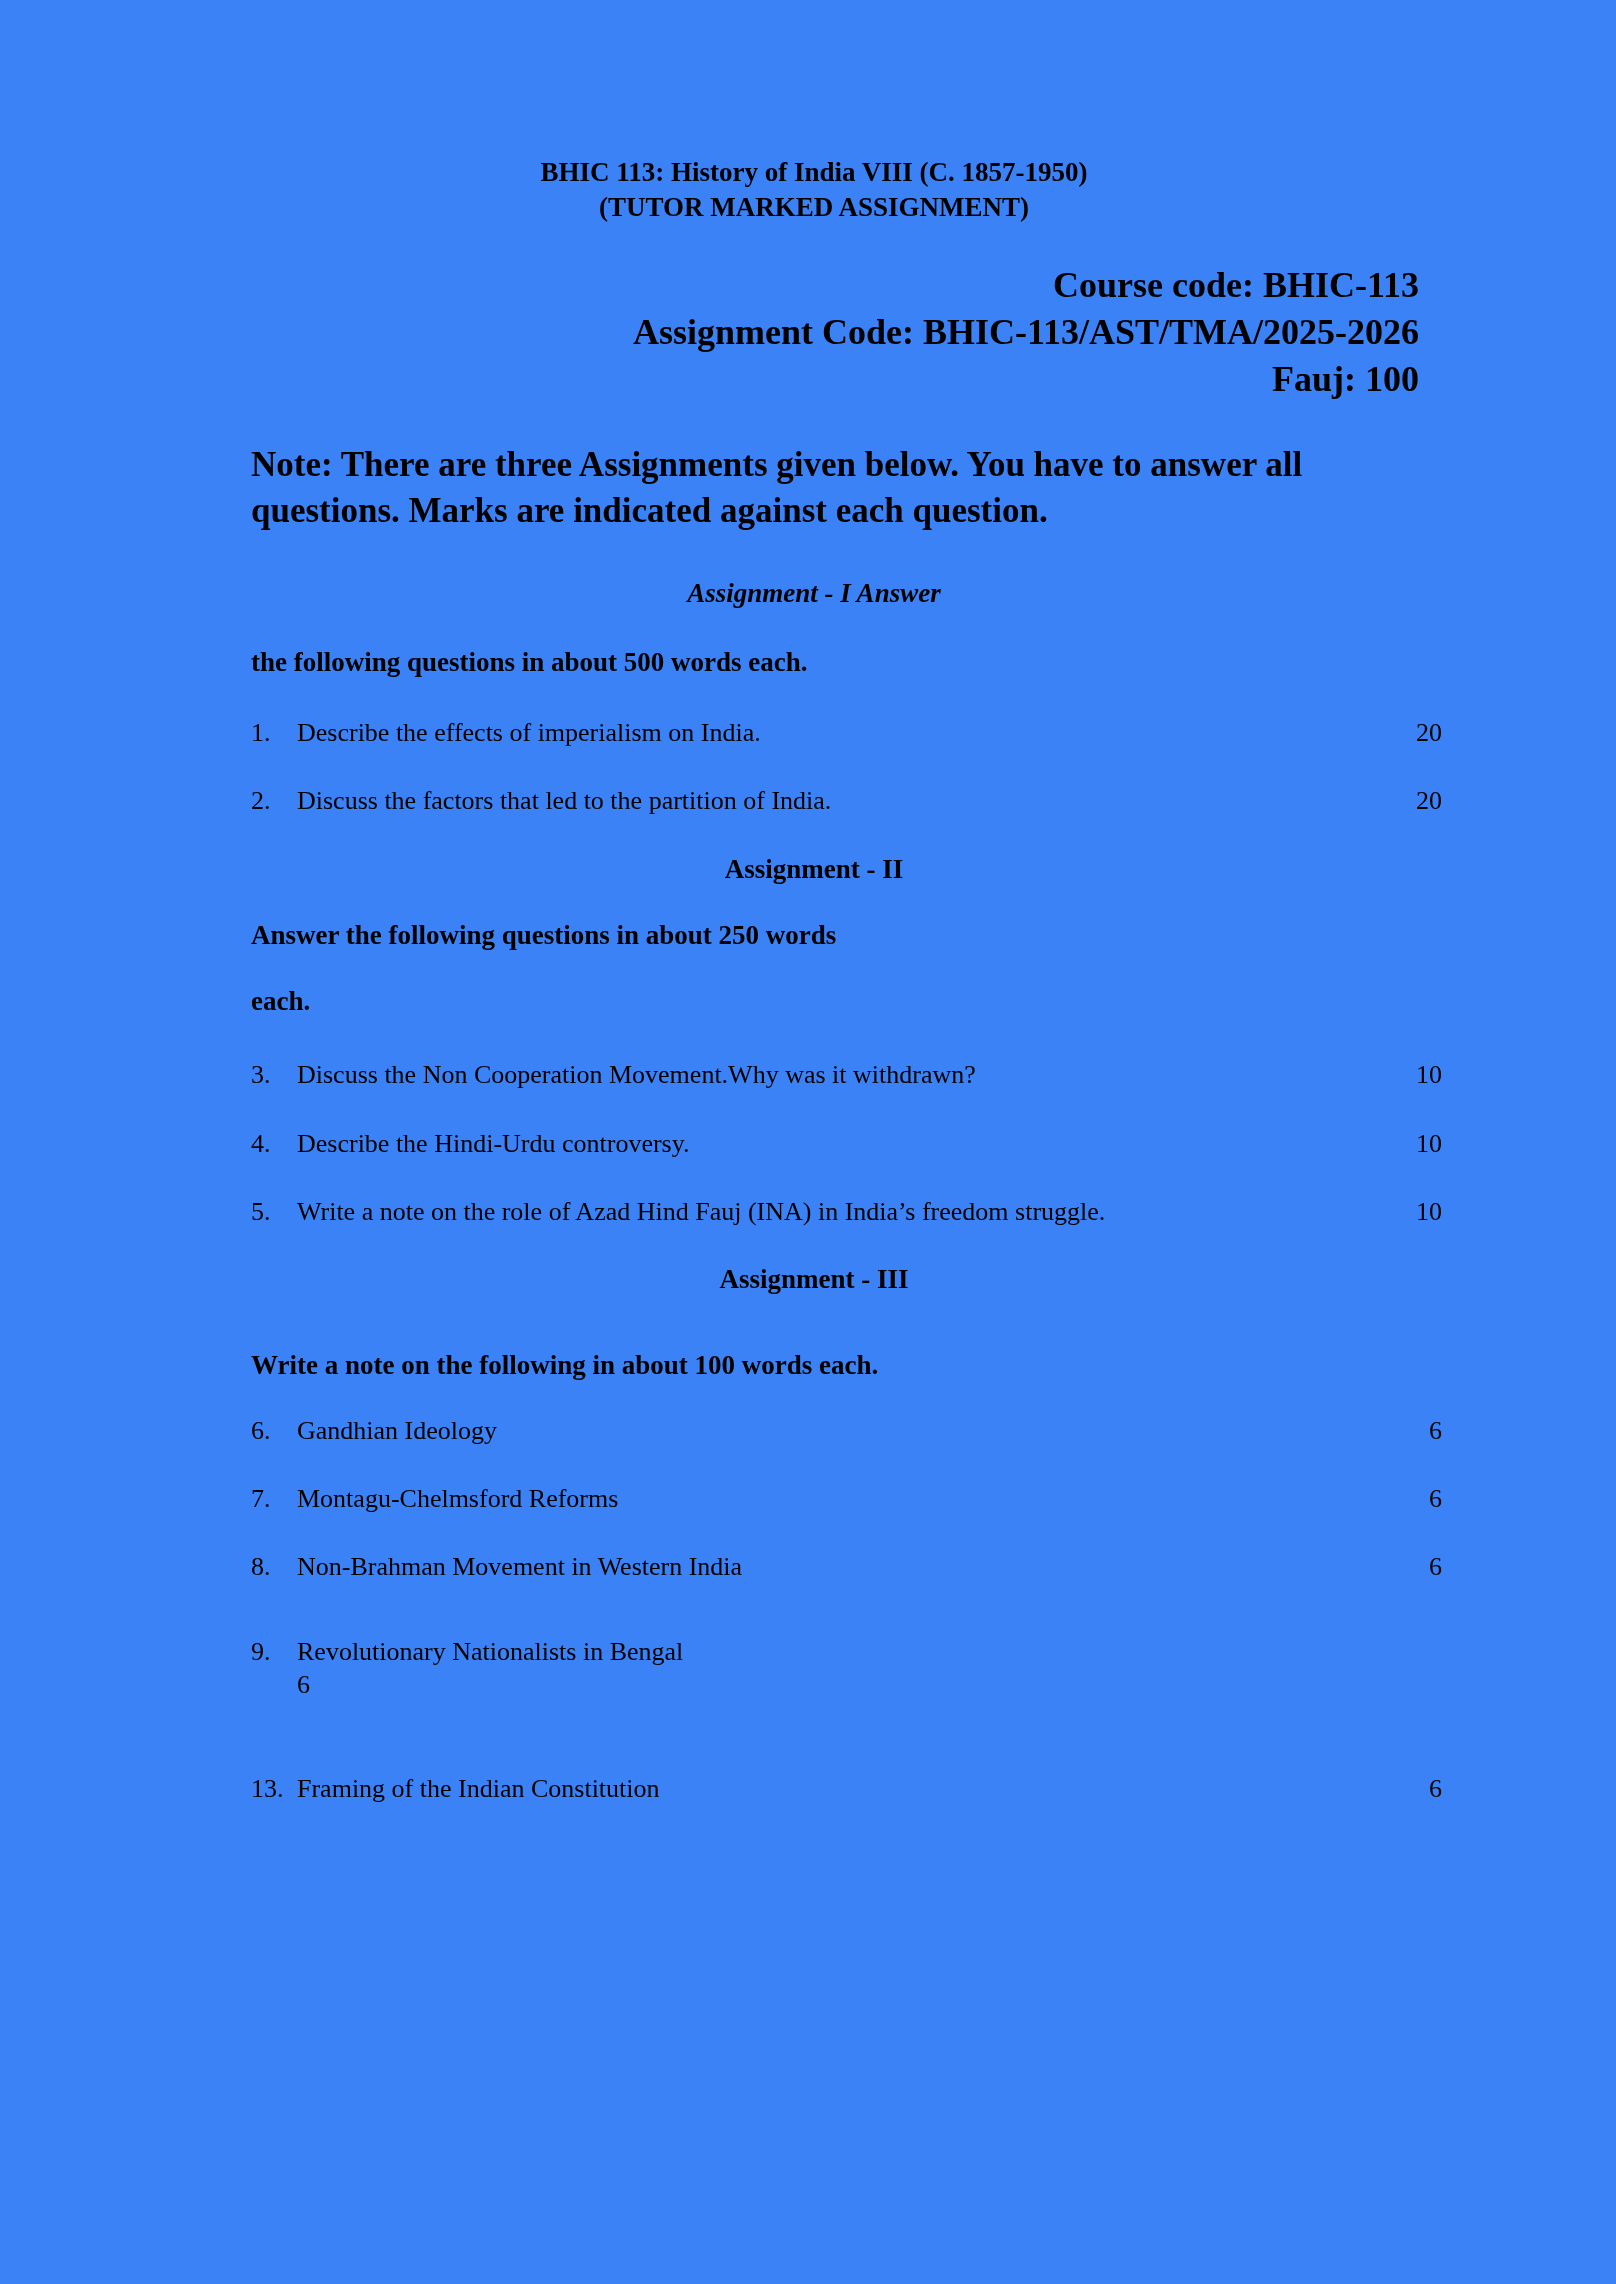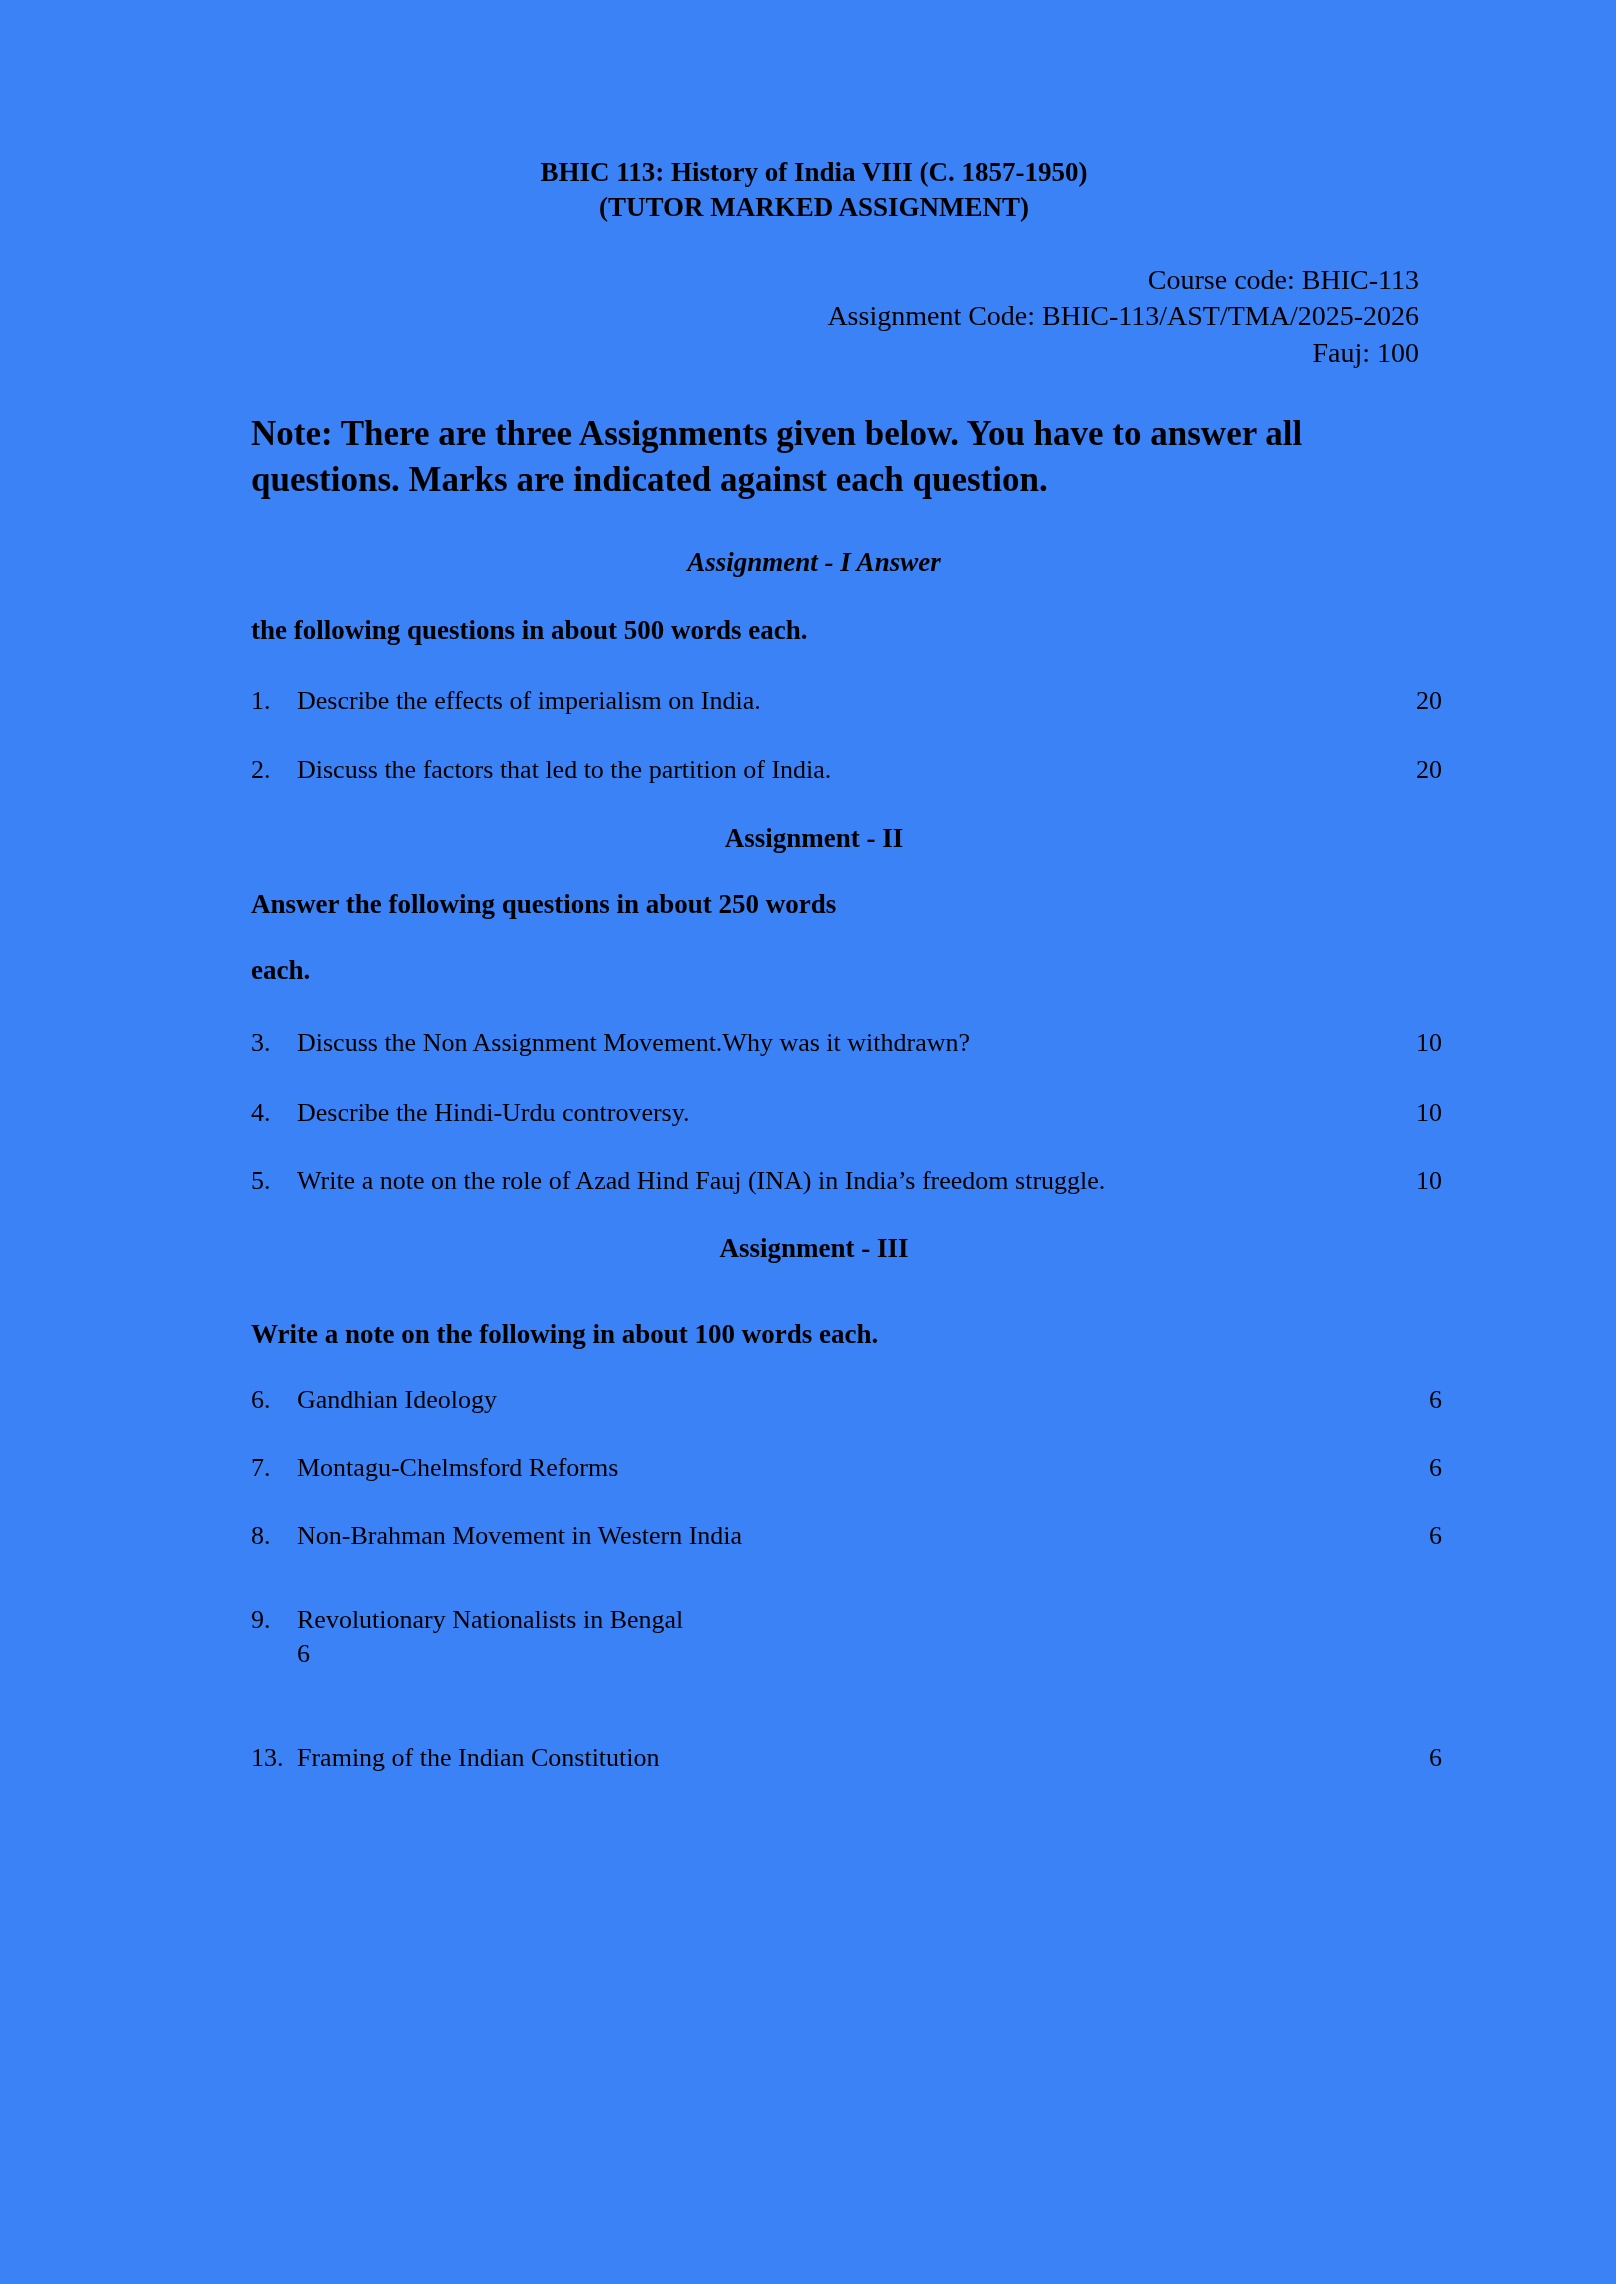--- a/index.html
+++ b/index.html
@@ -32,22 +32,22 @@
     text-align: center;
     font-weight: bold;
     font-size: 27px;
     line-height: 1.28;
     padding-top: 155px;
   }
   .title-line { display: block; }
 
   .meta-block {
     text-align: right;
-    font-weight: normal;
-    font-size: 28px;
+    font-weight: bold;
+    font-size: 36px;
     line-height: 1.30;
     padding-top: 38px;
     padding-right: -42px;
     margin-right: -42px;
   }
   .meta-line { display: block; }
 
   .note {
     font-weight: bold;
     font-size: 35px;
@@ -161,21 +161,21 @@
       </div>
     </div>
 
     <div class="heading-center sec2-heading">Assignment - II</div>
     <div class="heading-left sec2-sub">Answer the following questions in about 250 words</div>
     <div class="heading-left sec2-sub2">each.</div>
 
     <div class="qlist">
       <div class="qrow gap-3">
         <span class="qnum">3.</span>
-        <span class="qtext">Discuss the Non Assignment Movement.Why was it withdrawn?</span>
+        <span class="qtext">Discuss the Non Cooperation Movement.Why was it withdrawn?</span>
         <span class="qmark">10</span>
       </div>
       <div class="qrow gap-4">
         <span class="qnum">4.</span>
         <span class="qtext">Describe the Hindi-Urdu controversy.</span>
         <span class="qmark">10</span>
       </div>
       <div class="qrow gap-5">
         <span class="qnum">5.</span>
         <span class="qtext">Write a note on the role of Azad Hind Fauj (INA) in India’s freedom struggle.</span>

